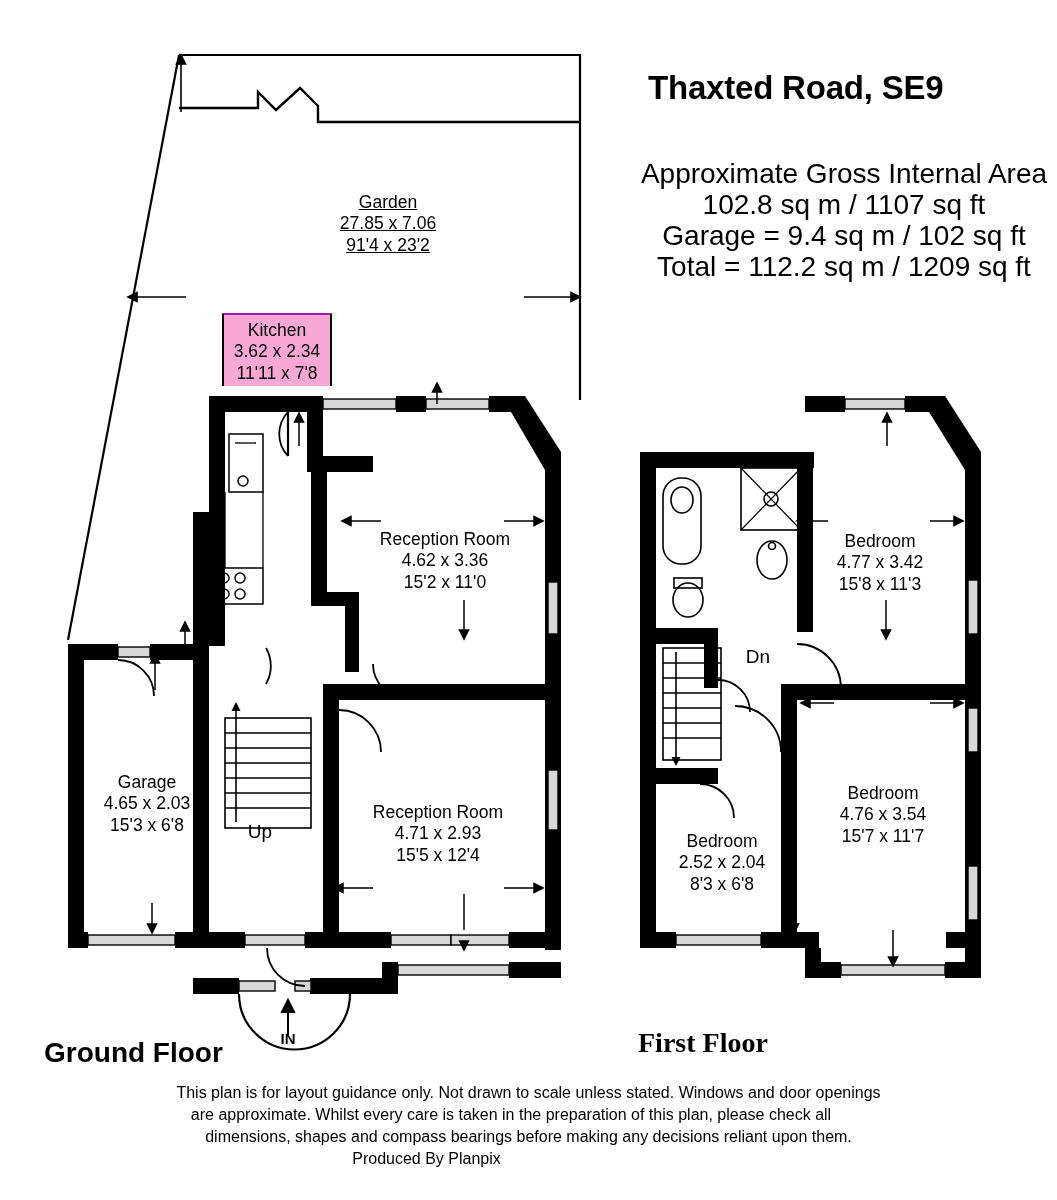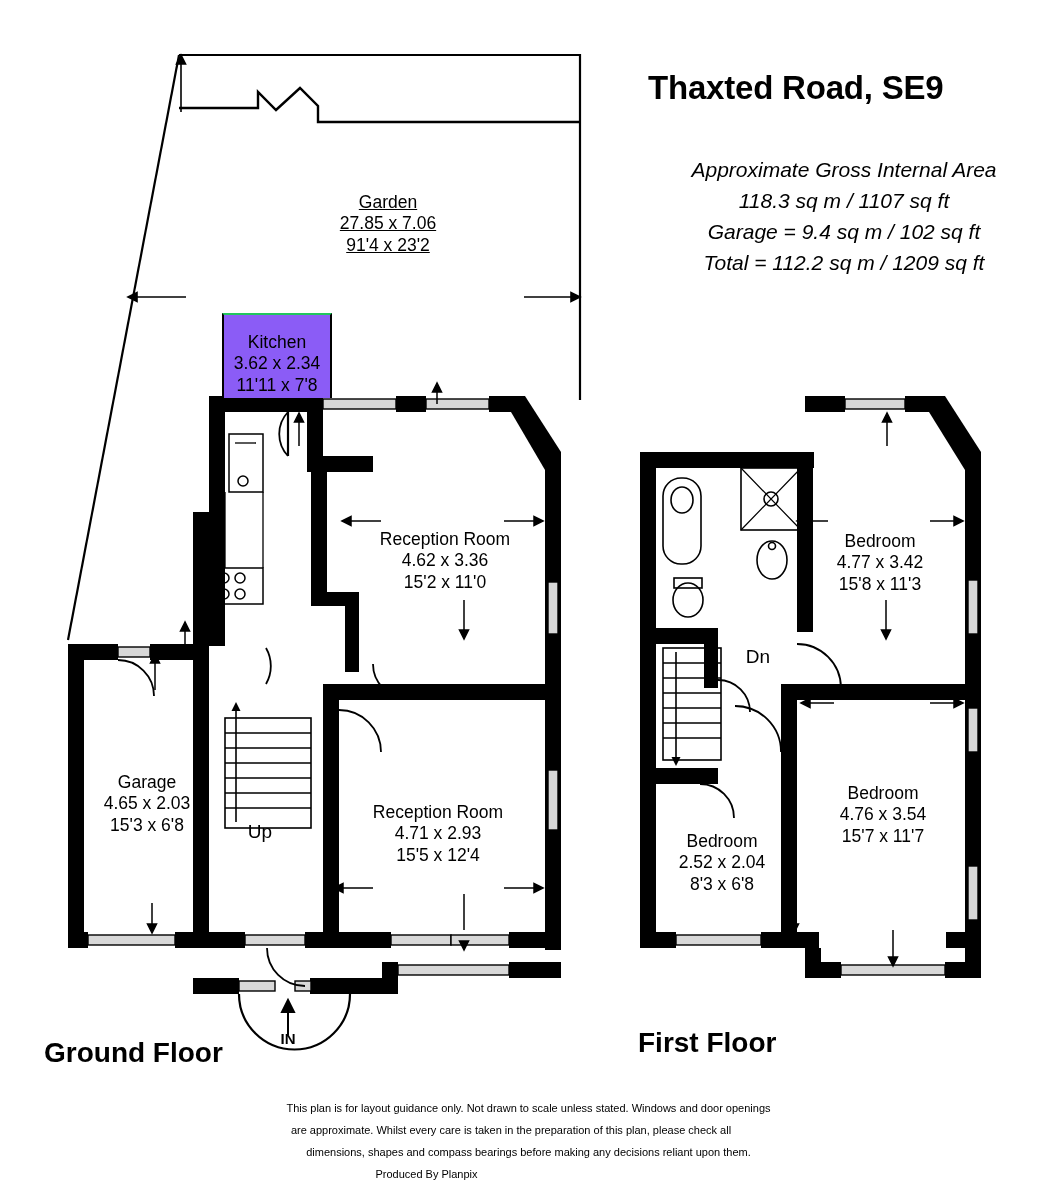--- a/index.html
+++ b/index.html
@@ -27,34 +27,32 @@
     text-align: center;
     line-height: 1.22;
     white-space: nowrap;
   }
   .title {
     font-size: 33px;
     font-weight: bold;
     letter-spacing: -0.2px;
   }
   .area-line {
-    font-size: 21px;
-    font-style: italic;
+    font-size: 28px;
   }
   .room-label {
     font-size: 17.5px;
   }
   .floor-title {
     font-size: 28px;
     font-weight: bold;
   }
   .disc {
-    font-size: 11px;
+    font-size: 16px;
     line-height: 1.45;
-    margin-top: 20px;
   }
   .small-cap {
     font-size: 15px;
   }
   .updn {
     font-size: 19px;
     text-align: right;
   }
 </style>
 </head>
@@ -308,31 +306,31 @@
     <path d="M 794 903 L 794 930"></path>
       <path d="M 794 933 l -4.5 -9 l 9 0 z"></path>
     <path d="M 893 930 L 893 962"></path>
       <path d="M 893 966 l -4.5 -9 l 9 0 z"></path>
   </g>
 </svg>
 
 <div class="txt title" style="left:648px; top:68px; text-align:left;">Thaxted Road, SE9</div>
 
 <div class="txt area-line" style="left:640px; top:157px; width:408px;">Approximate Gross Internal Area</div>
-<div class="txt area-line" style="left:640px; top:188px; width:408px;">118.3 sq m / 1107 sq ft</div>
+<div class="txt area-line" style="left:640px; top:188px; width:408px;">102.8 sq m / 1107 sq ft</div>
 <div class="txt area-line" style="left:640px; top:219px; width:408px;">Garage = 9.4 sq m / 102 sq ft</div>
 <div class="txt area-line" style="left:640px; top:250px; width:408px;">Total = 112.2 sq m / 1209 sq ft</div>
 
 <div class="txt room-label" style="left:273px; top:192px; width:230px;text-decoration:underline;">
   <div>Garden</div>
   <div>27.85 x 7.06</div>
   <div>91'4 x 23'2</div>
 </div>
 
-<div class="txt room-label" style="left:222px; top:313px; width:104px; background:#8b5cf6; border-left:2px solid #000; border-right:2px solid #000; border-top:2px solid #22c55e; padding:17px 1px 2px;">
+<div class="txt room-label" style="left:222px; top:313px; width:104px; background:#f9a8d4; border-left:2px solid #000; border-right:2px solid #000; border-top:2px solid #a21caf; padding:5px 1px 2px;">
   <div>Kitchen</div>
   <div>3.62 x 2.34</div>
   <div>11'11 x 7'8</div>
 </div>
 
 <div class="txt room-label" style="left:345px; top:529px; width:200px;">
   <div>Reception Room</div>
   <div>4.62 x 3.36</div>
   <div>15'2 x 11'0</div>
 </div>
@@ -367,18 +365,18 @@
   <div>15'7 x 11'7</div>
 </div>
 
 <div class="txt room-label" style="left:632px; top:831px; width:180px;">
   <div>Bedroom</div>
   <div>2.52 x 2.04</div>
   <div>8'3 x 6'8</div>
 </div>
 
 <div class="txt floor-title" style="left:44px; top:1036px; text-align:left;">Ground Floor</div>
-<div class="txt floor-title" style="left:638px; top:1026px; text-align:right;">First Floor</div>
+<div class="txt floor-title" style="left:638px; top:1026px; text-align:right;font-family:Liberation Serif, serif;">First Floor</div>
 
 <div class="txt disc" style="left:0px; top:1081px; width:1057px;">This plan is for layout guidance only. Not drawn to scale unless stated. Windows and door openings</div>
 <div class="txt disc" style="left:0px; top:1103px; width:1022px;">are approximate. Whilst every care is taken in the preparation of this plan, please check all</div>
 <div class="txt disc" style="left:0px; top:1125px; width:1057px;">dimensions, shapes and compass bearings before making any decisions reliant upon them.</div>
 <div class="txt disc" style="left:0px; top:1147px; width:853px;">Produced By Planpix</div>
 
 </body></html>

